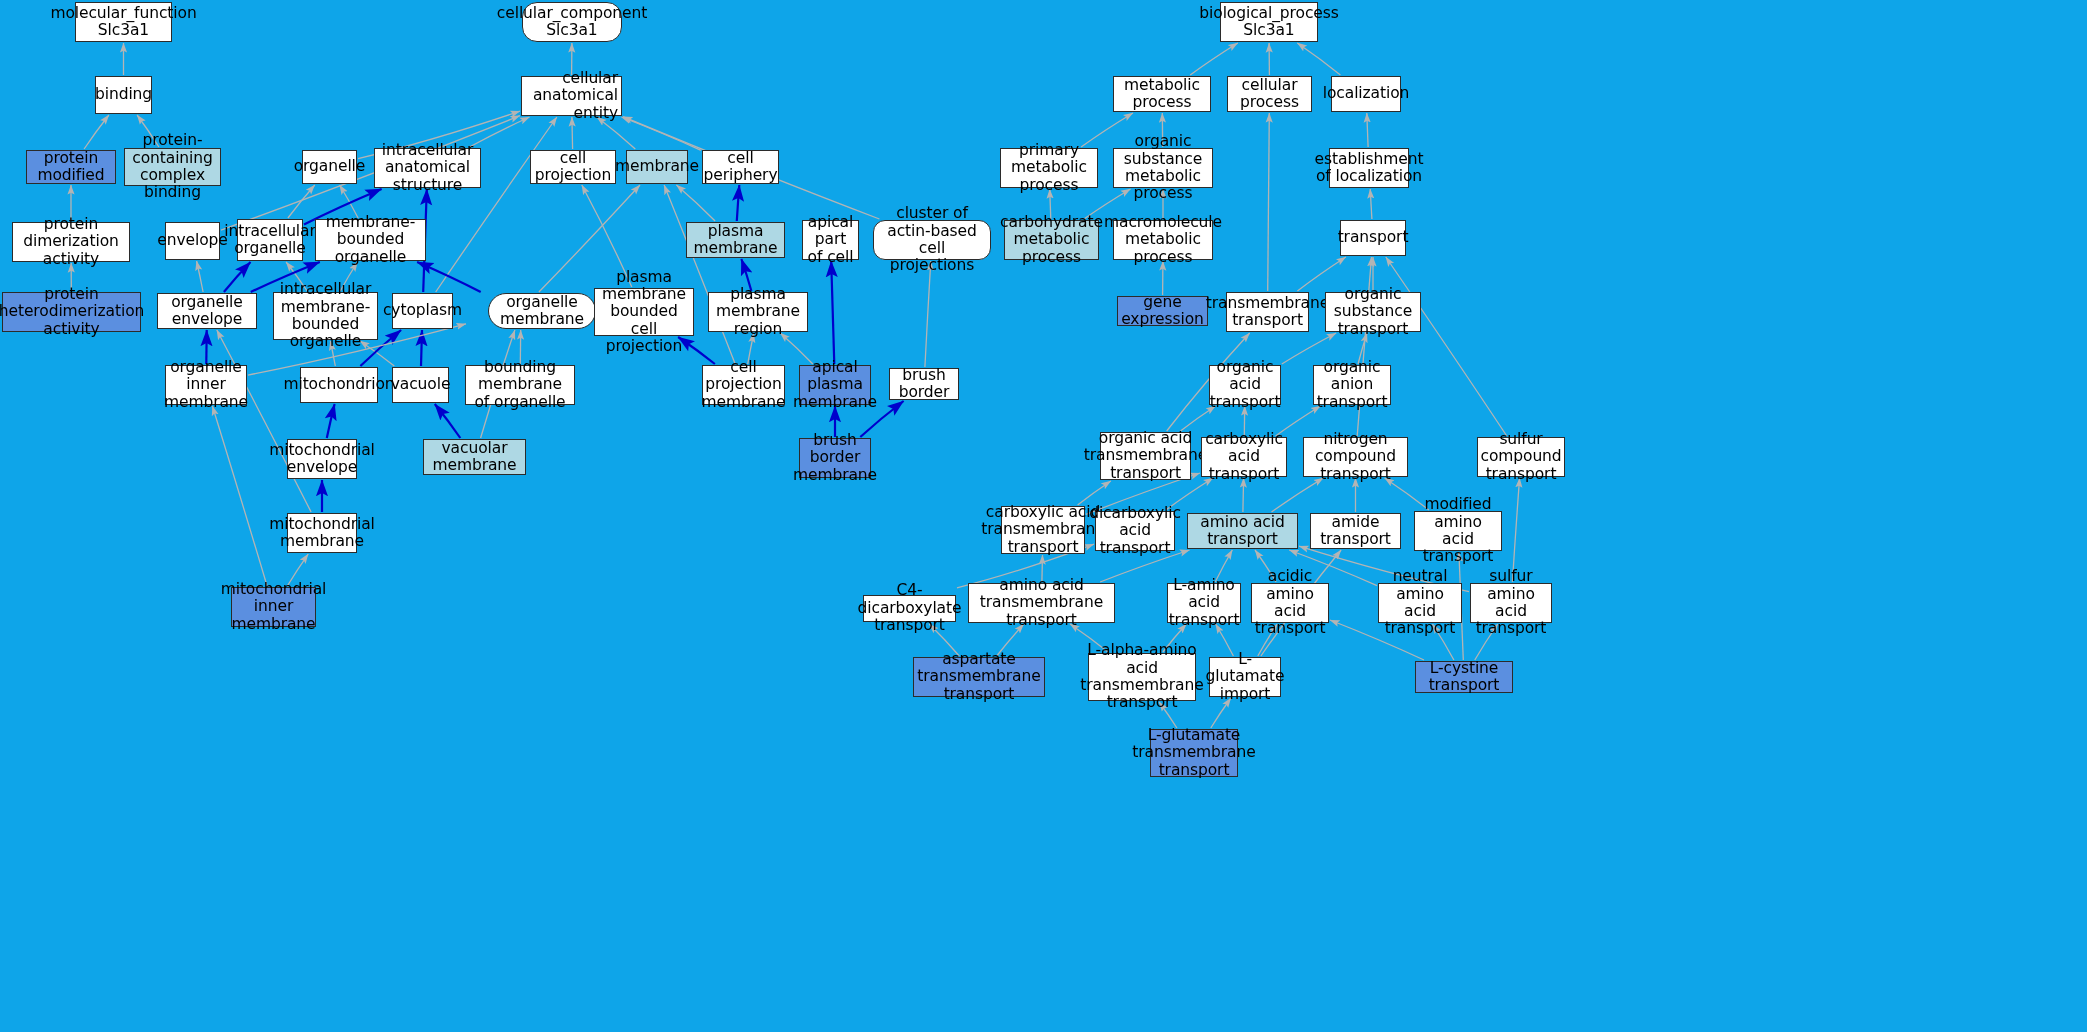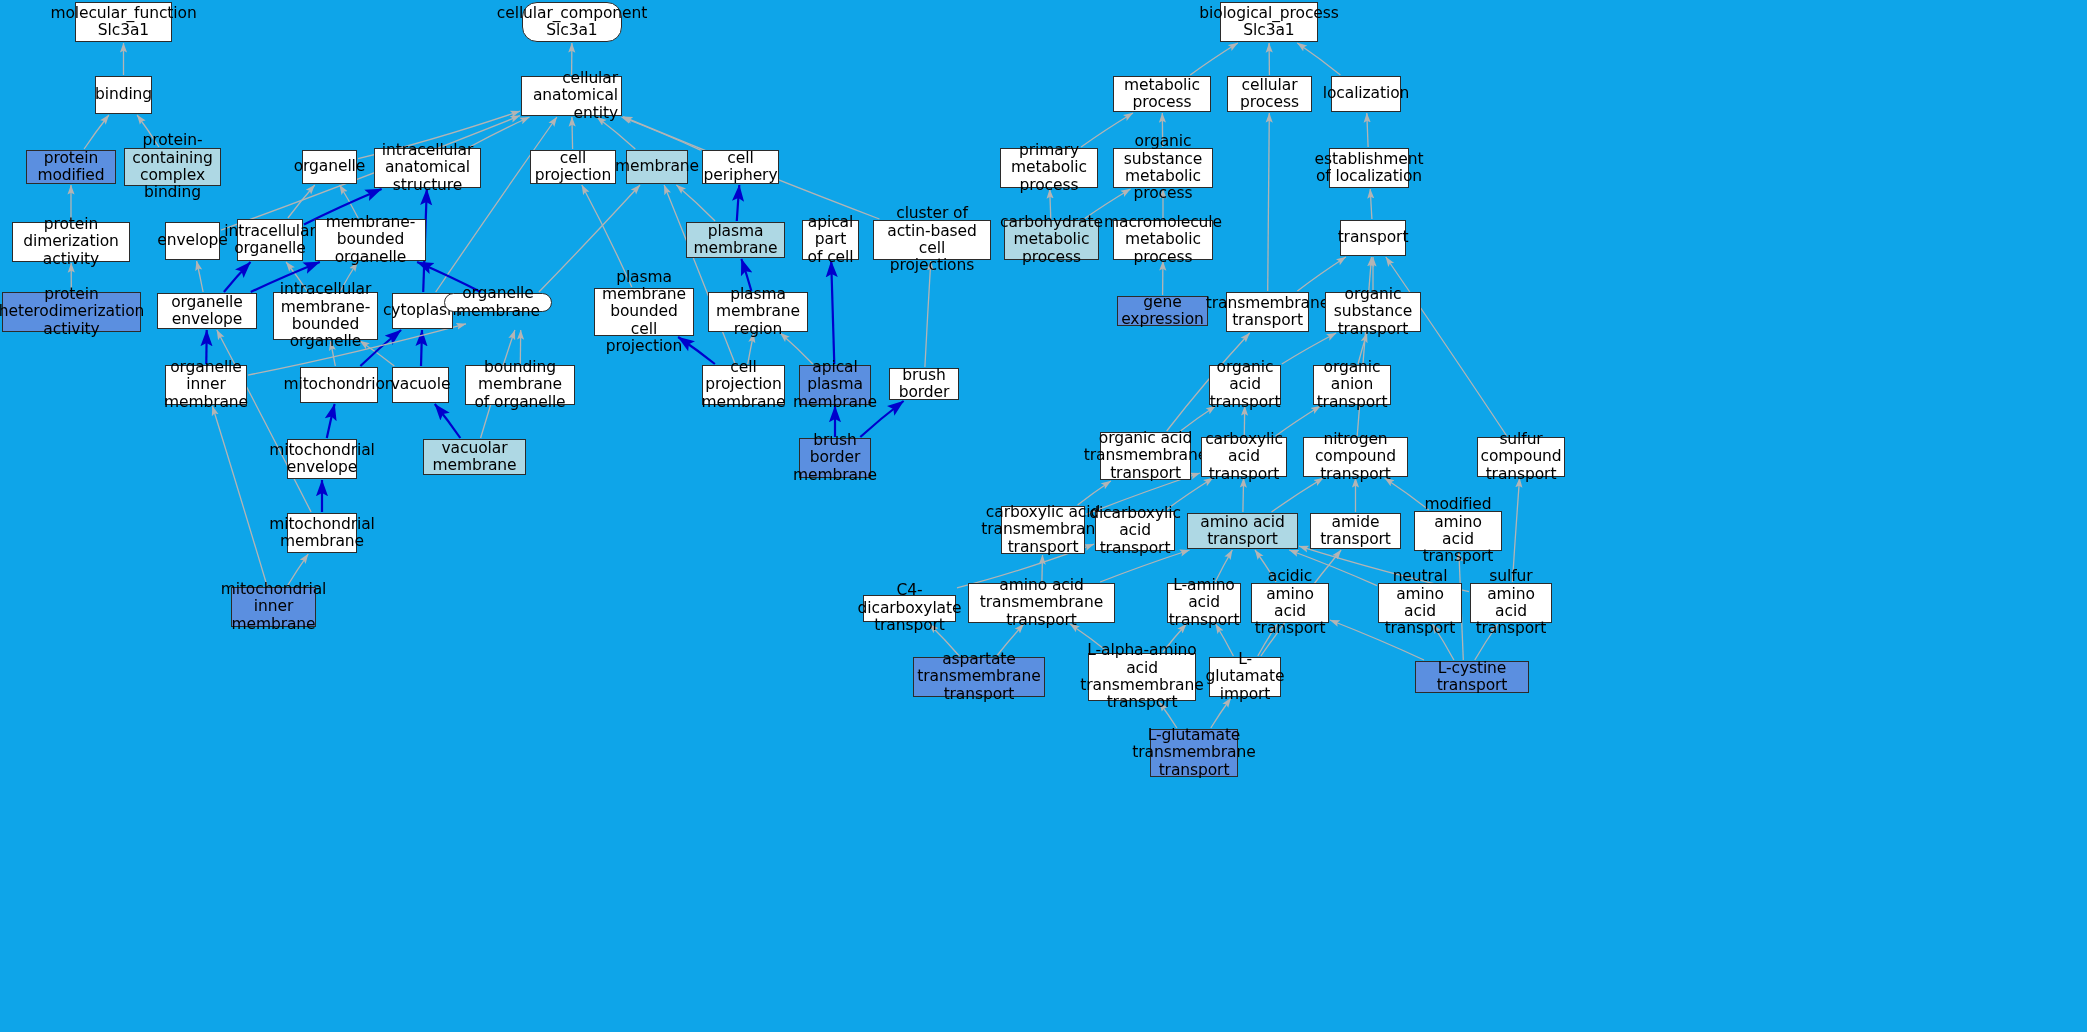--- a/index.html
+++ b/index.html
@@ -181,28 +181,28 @@
       <div class="node hl-light" style="left: 626px; top: 150px; width: 62px; height: 34px;">membrane</div>
       <div class="node " style="left: 702px; top: 150px; width: 77px; height: 34px;">cell periphery</div>
       <div class="node " style="left: 165px; top: 222px; width: 55px; height: 38px;">envelope</div>
       <div class="node " style="left: 237px; top: 219px; width: 66px; height: 42px;">intracellular
 organelle</div>
       <div class="node " style="left: 315px; top: 219px; width: 111px; height: 42px;">membrane-bounded
 organelle</div>
       <div class="node hl-light" style="left: 686px; top: 222px; width: 99px; height: 36px;">plasma membrane</div>
       <div class="node " style="left: 802px; top: 220px; width: 57px; height: 40px;">apical part
 of cell</div>
-      <div class="node " style="left: 873px; top: 220px; width: 118px; height: 40px;">cluster of actin-based
+      <div class="node " style="left: 873px; top: 220px; width: 118px; height: 40px; border-radius: 12px;">cluster of actin-based
 cell projections</div>
       <div class="node " style="left: 157px; top: 293px; width: 100px; height: 36px;">organelle envelope</div>
       <div class="node " style="left: 273px; top: 292px; width: 105px; height: 48px;">intracellular
 membrane-bounded
 organelle</div>
       <div class="node " style="left: 392px; top: 293px; width: 61px; height: 36px;">cytoplasm</div>
-      <div class="node " style="left: 444px; top: 293px; width: 108px; height: 19px; border-radius: 18px;">organelle membrane</div>
+      <div class="node " style="left: 488px; top: 293px; width: 108px; height: 36px; border-radius: 18px;">organelle membrane</div>
       <div class="node " style="left: 594px; top: 288px; width: 100px; height: 48px;">plasma membrane
 bounded cell
 projection</div>
       <div class="node " style="left: 708px; top: 292px; width: 100px; height: 40px;">plasma membrane
 region</div>
       <div class="node " style="left: 165px; top: 365px; width: 82px; height: 40px;">organelle inner
 membrane</div>
       <div class="node " style="left: 300px; top: 367px; width: 78px; height: 36px;">mitochondrion</div>
       <div class="node " style="left: 392px; top: 367px; width: 57px; height: 36px;">vacuole</div>
       <div class="node " style="left: 465px; top: 365px; width: 110px; height: 40px;">bounding membrane
@@ -276,18 +276,18 @@
 acid transport</div>
       <div class="node " style="left: 1470px; top: 583px; width: 82px; height: 40px;">sulfur amino
 acid transport</div>
       <div class="node hl-dark" style="left: 913px; top: 657px; width: 132px; height: 40px;">aspartate transmembrane
 transport</div>
       <div class="node " style="left: 1088px; top: 653px; width: 108px; height: 48px;">L-alpha-amino
 acid transmembrane
 transport</div>
       <div class="node " style="left: 1209px; top: 657px; width: 72px; height: 40px;">L-glutamate
 import</div>
-      <div class="node hl-dark" style="left: 1415px; top: 661px; width: 114px; height: 32px;">L-cystine transport</div>
+      <div class="node hl-dark" style="left: 1415px; top: 661px; width: 98px; height: 32px;">L-cystine transport</div>
       <div class="node hl-dark" style="left: 1150px; top: 729px; width: 88px; height: 48px;">L-glutamate
 transmembrane
 transport</div>
     </div>
 </div>
 
 </body></html>

